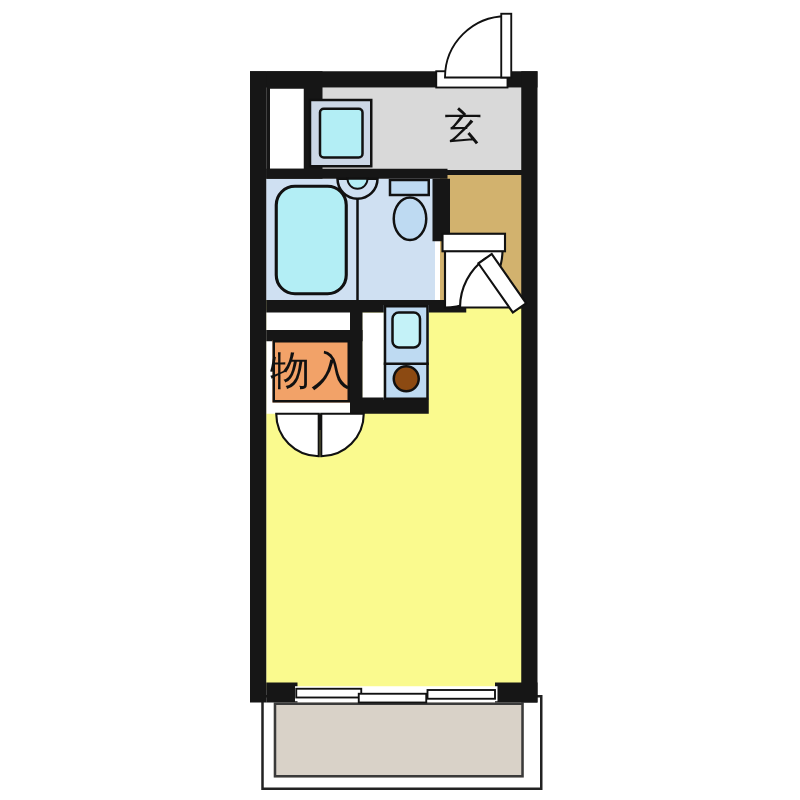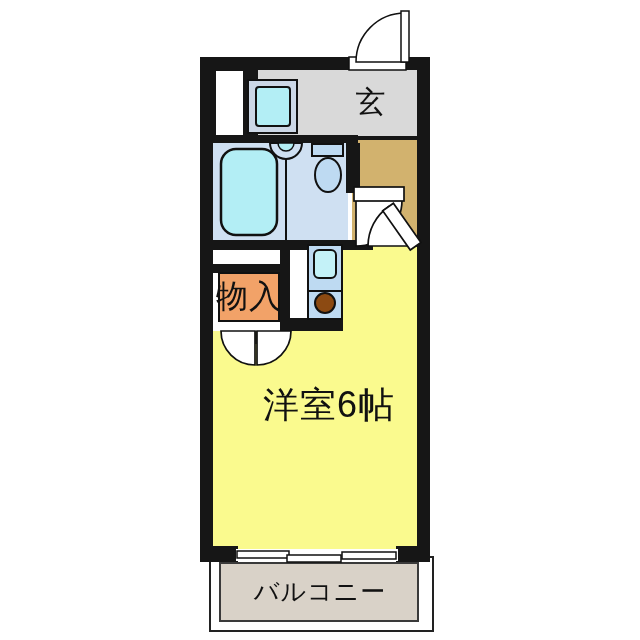--- a/index.html
+++ b/index.html
@@ -78,16 +78,14 @@
     <path d="M 257,331 L 291,331 A 34,34 0 0 1 257,365 Z" fill="#ffffff" stroke="#111" stroke-width="1.7"></path>
     <line x1="256" y1="331" x2="256" y2="344" stroke="#111" stroke-width="1.5"></line>
 
     <rect x="237" y="551" width="52" height="7" fill="#ffffff" stroke="#111" stroke-width="1.5"></rect>
     <rect x="287" y="555" width="54" height="7" fill="#ffffff" stroke="#111" stroke-width="1.5"></rect>
     <rect x="342" y="552" width="54" height="7" fill="#ffffff" stroke="#111" stroke-width="1.5"></rect>
   </svg>
 
   <div class="lbl" style="left:371px;top:102px;font-size:30px;">玄</div>
   <div class="lbl" style="left:249px;top:297px;font-size:32px;">物入</div>
-  <div class="lbl" style="left:329px;top:405px;font-size:36px;">洋室6帖</div>
-  <div class="lbl" style="left:320px;top:591px;font-size:25px;">バルコニー</div>
 
 </div>
 
 </body></html>

